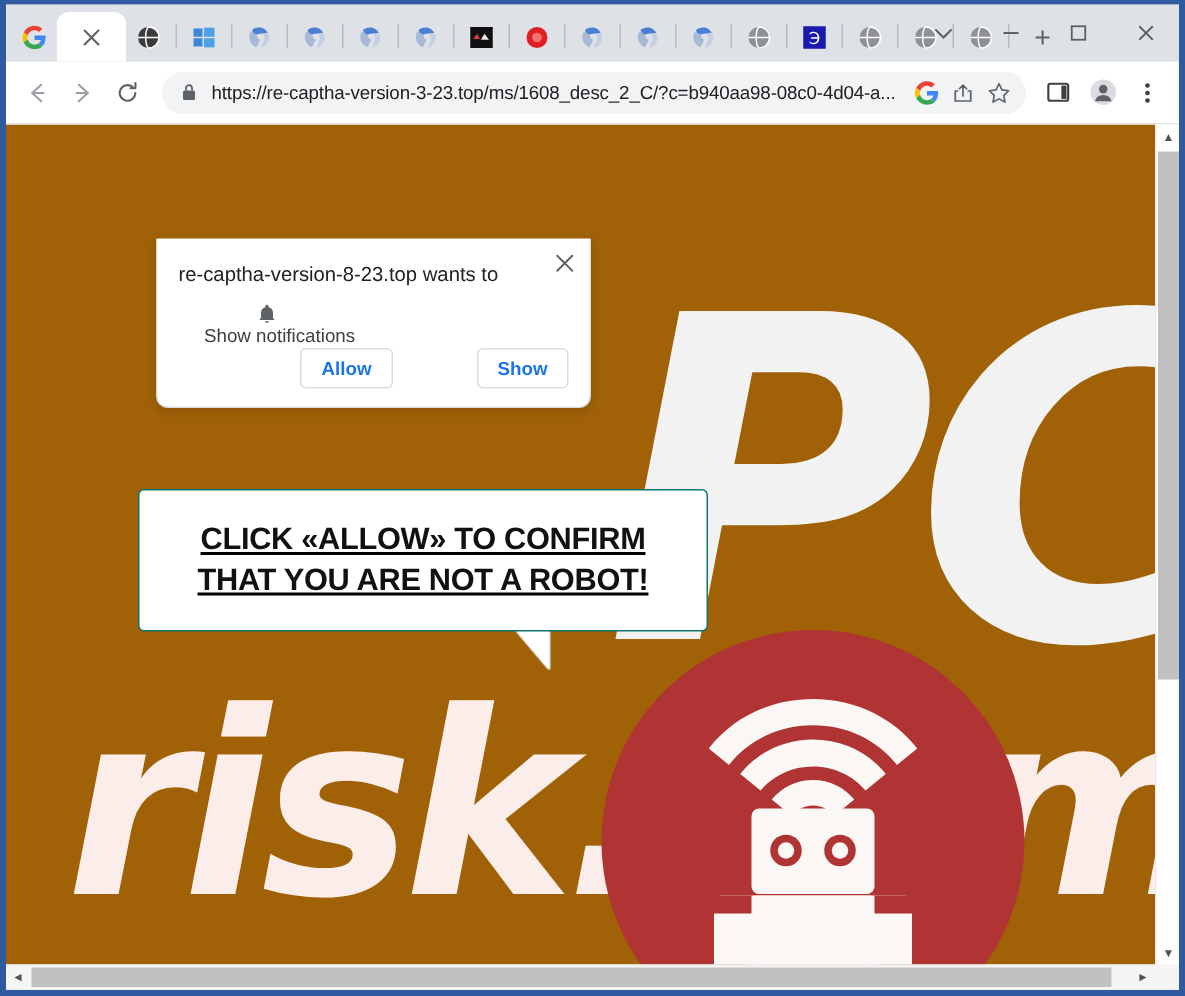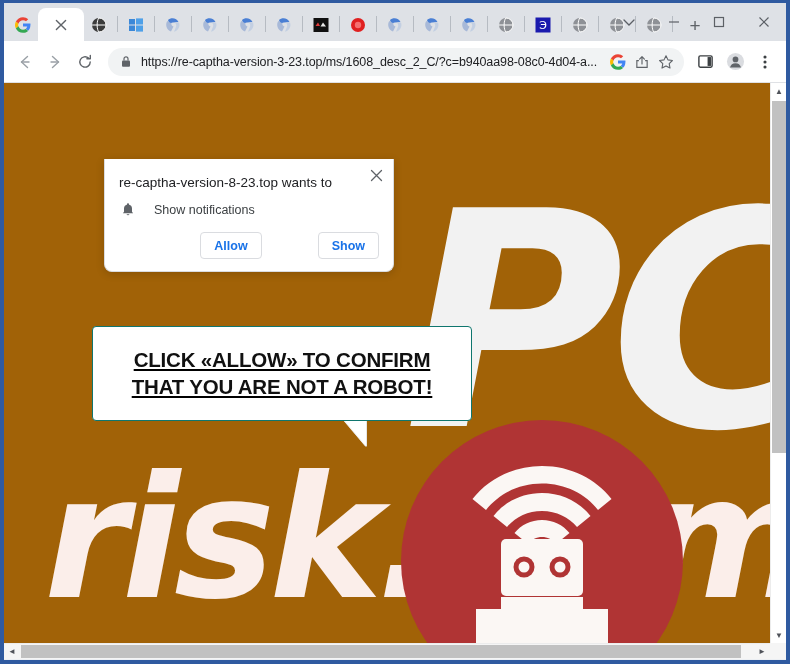--- a/index.html
+++ b/index.html
@@ -320,20 +320,21 @@
     font-size: 13.5px;
     color: #202124;
     white-space: nowrap;
   }
   #perm-row {
     position: absolute;
     left: 14px;
     top: 43px;
     display: flex;
     align-items: center;
+    flex-direction: column;
   }
   #perm-row .bell { width: 18px; display: flex; align-items: center; justify-content: center; color: #5f6368; }
   #perm-row .lbl { font-size: 12.5px; color: #3c4043; margin-left: 17px; }
   #perm-buttons {
     position: absolute;
     right: 14px;
     bottom: 12px;
     display: flex;
     gap: 10px;
   }

